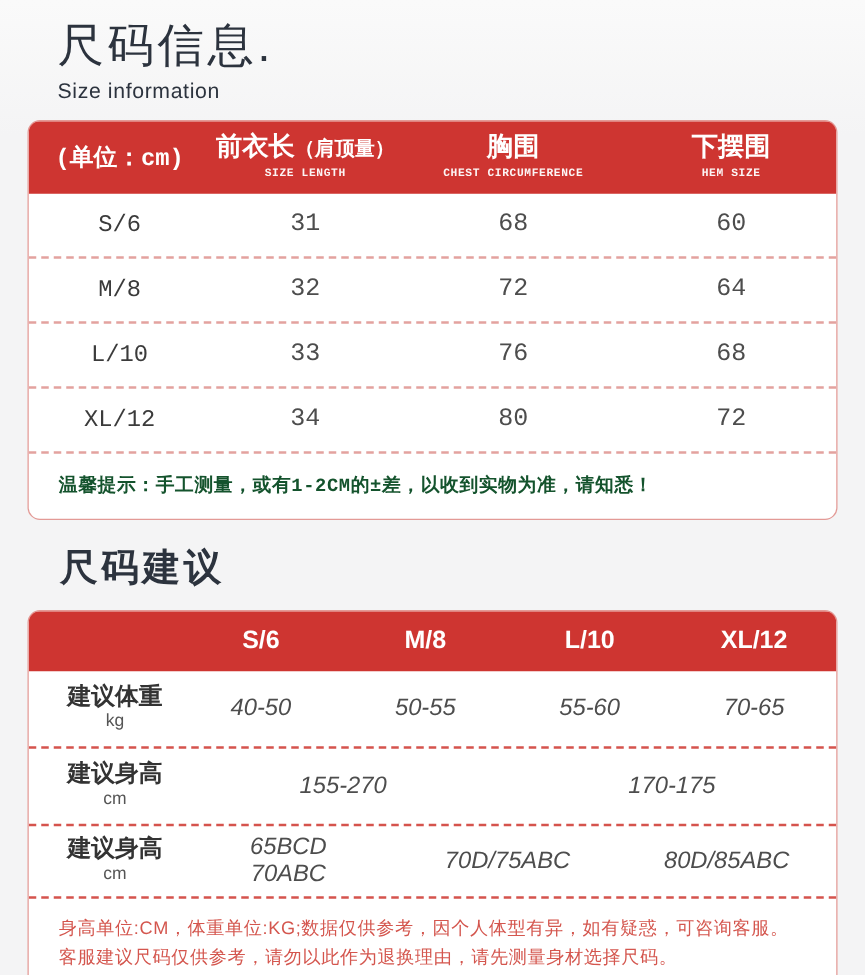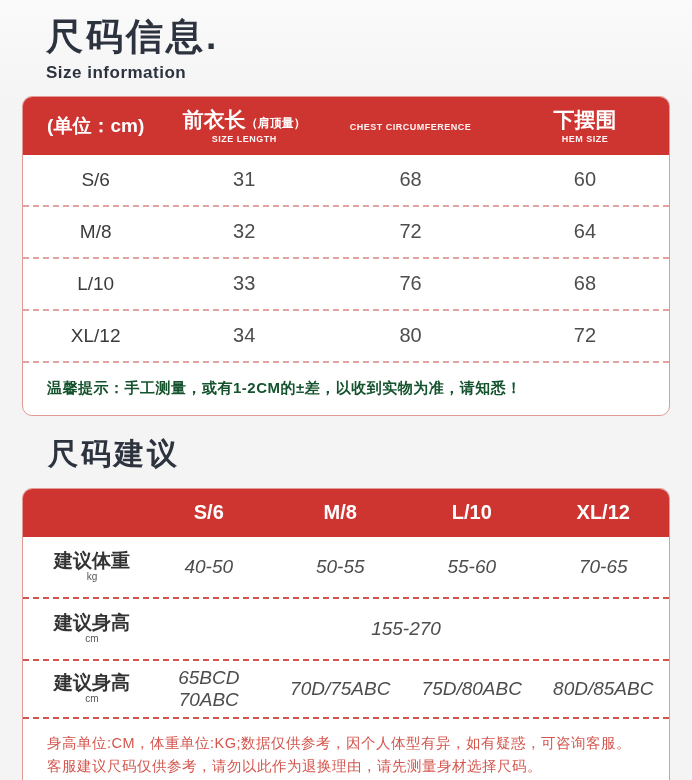--- a/index.html
+++ b/index.html
@@ -11,49 +11,49 @@
   }
   .page {
     position:relative;
     width:692px; height:780px;
     background:linear-gradient(180deg,#fafafa 0%,#f4f4f5 14%,#f4f4f5 100%);
     overflow:hidden;
   }
   
   .title-block { padding:16px 0 0 46px; }
   .title {
-    font-size:37px; font-weight:bold; color:#2c333e;
+    font-size:37px; font-weight:normal; color:#2c333e;
     letter-spacing:3px; line-height:1.15;
   }
   .subtitle {
-    font-size:17px; font-weight:bold; color:#2c333e;
+    font-size:17px; font-weight:normal; color:#2c333e;
     letter-spacing:0.5px; margin-top:4px;
   }
   
   .card {
     width:648px; margin:0 auto;
     background:#fff;
     border:1px solid #e39a96;
     border-radius:10px;
     overflow:hidden;
   }
-  .card1 { margin-top:13px; }
+  .card1 { margin-top:13px;font-family:Liberation Mono, monospace; }
   
   .thead {
     display:flex; align-items:center;
     background:#ce3531; color:#fff;
     height:58px;
   }
   .th { text-align:center; }
   .th-unit { width:22.5%; font-size:19px; font-weight:bold; }
   .th-col1 { width:23.5%; }
   .th-col2 { width:28%; }
   .th-col3 { width:26%; }
   .th .zh { font-size:21px; font-weight:bold; line-height:1.2; }
-  .th .zh .paren-note { font-size:12px; font-weight:bold; }
+  .th .zh .paren-note { font-size:16px; font-weight:bold; }
   .th .en {
     font-size:9px; font-weight:bold; letter-spacing:0.5px;
     margin-top:2px; opacity:0.95;
   }
   
   .trow {
     display:flex; align-items:center;
     height:52px;
     border-bottom:2px dashed #e3a29f;
     font-size:20px; color:#4d4d4d;
@@ -86,21 +86,21 @@
   .size-col { flex:1; text-align:center; }
   .trow2 {
     display:flex; align-items:center;
     border-bottom:2px dashed #d5534d;
     font-size:19px; color:#4d4d4d;
   }
   .trow2-h62 { height:62px;align-items:center; }
   .trow2-h58 { height:58px; }
   .row-label-wrap { width:120px; padding-left:18px; text-align:center; }
   .row-label { font-size:19px; font-weight:bold; color:#333; line-height:1.1; }
-  .row-unit  { font-size:10px; color:#555; line-height:1.1; }
+  .row-unit  { font-size:14px; color:#555; line-height:1.1; }
   .val { flex:1; text-align:center; line-height:1.15;font-style:italic; }
   .val .line2 { display:block; }
   .footnote {
     padding:13px 20px 18px 24px;
     font-size:14.5px; color:#d4564e;
     line-height:1.6; letter-spacing:0.5px;
   }
 </style>
 </head>
 <body>
@@ -113,20 +113,21 @@
   </div>
 
   <div class="card card1">
     <div class="thead">
       <div class="th th-unit">(单位：cm)</div>
       <div class="th th-col1">
         <div class="zh"><span>前衣长</span><span class="paren-note">（肩顶量）</span></div>
         <div class="en">SIZE LENGTH</div>
       </div>
       <div class="th th-col2">
+        <div class="zh">胸围</div>
         <div class="en">CHEST CIRCUMFERENCE</div>
       </div>
       <div class="th th-col3">
         <div class="zh">下摆围</div>
         <div class="en">HEM SIZE</div>
       </div>
     </div>
 
     <div class="trow">
       <div class="cell c-size">S/6</div>
@@ -177,30 +178,30 @@
       <div class="val">55-60</div>
       <div class="val">70-65</div>
     </div>
 
     <div class="trow2 trow2-h62">
       <div class="row-label-wrap">
         <div class="row-label">建议身高</div>
         <div class="row-unit">cm</div>
       </div>
       <div class="val">155-270</div>
+      <div class="val">170-175</div>
     </div>
 
     <div class="trow2 trow2-h58">
       <div class="row-label-wrap">
         <div class="row-label">建议身高</div>
         <div class="row-unit">cm</div>
       </div>
       <div class="val"><span>65BCD</span><span class="line2">70ABC</span></div>
       <div class="val">70D/75ABC</div>
-      <div class="val">75D/80ABC</div>
       <div class="val">80D/85ABC</div>
     </div>
 
     <div class="footnote">
       <div>身高单位:CM，体重单位:KG;数据仅供参考，因个人体型有异，如有疑惑，可咨询客服。</div>
       <div>客服建议尺码仅供参考，请勿以此作为退换理由，请先测量身材选择尺码。</div>
     </div>
   </div>
 
 </div>

